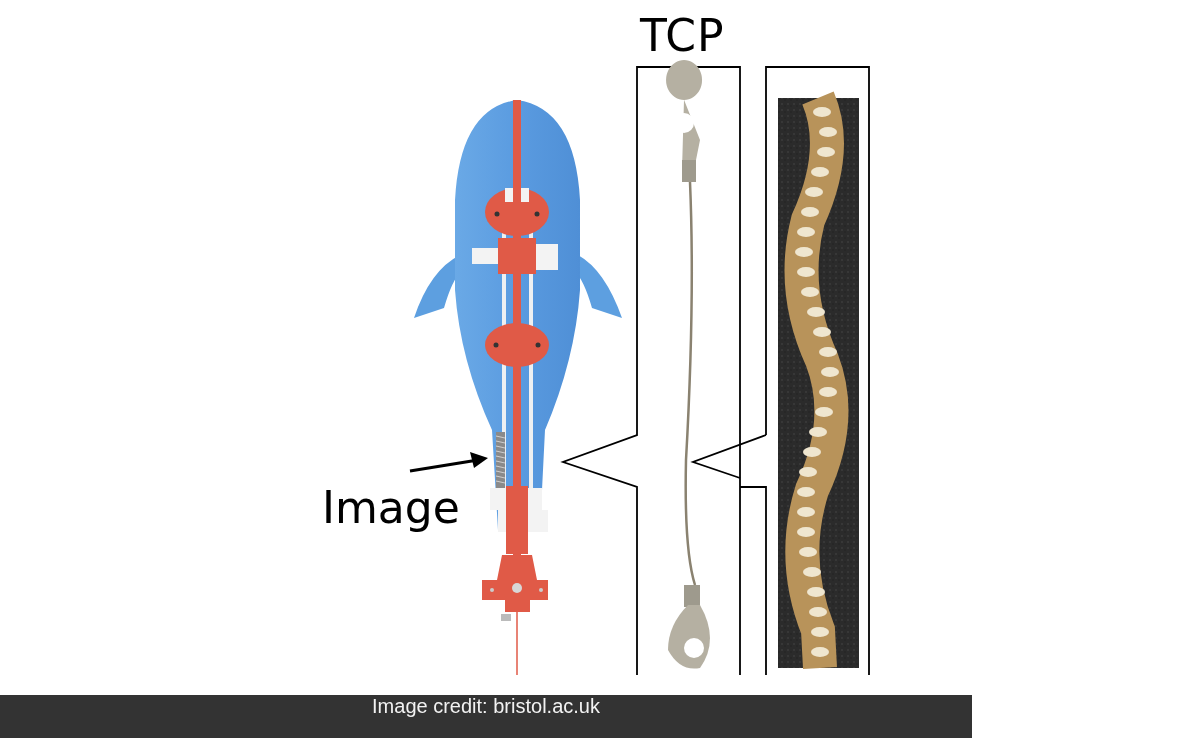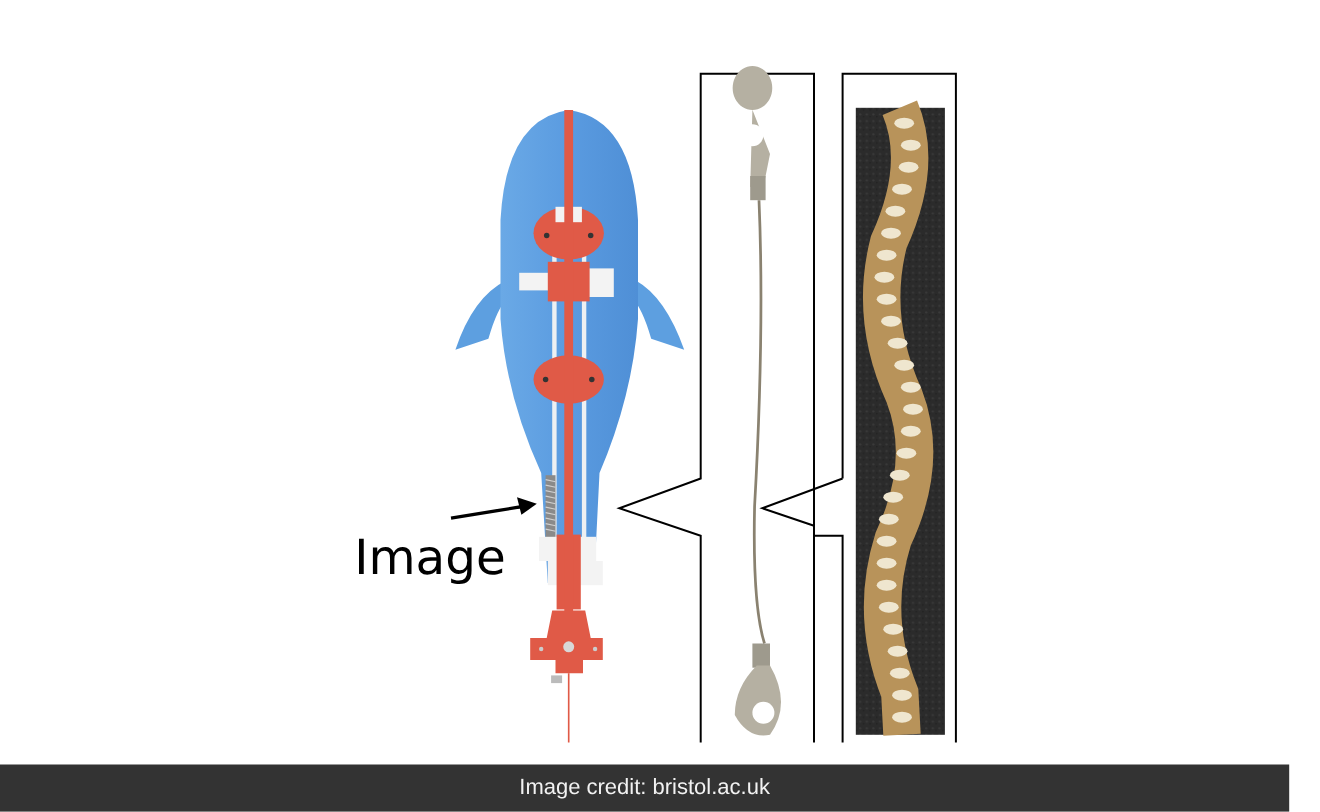--- a/index.html
+++ b/index.html
@@ -1,21 +1,21 @@
 <!DOCTYPE html>
 <html><head>
 <meta charset="utf-8">
 <style>
   html, body { margin:0; padding:0; }
   body { width:1200px; height:738px; background:#ffffff; position:relative; overflow:hidden; font-family:"DejaVu Sans", sans-serif; }
   .canvas { position:absolute; left:0; top:0; width:1200px; height:695px; }
   .label { position:absolute; color:#000; font-family:"DejaVu Sans", sans-serif; }
   .tcp-label { left:640px; top:10px; font-size:44px; letter-spacing:1px; }
   .spring-label { left:322px; top:482px; font-size:44px; }
-  .credit-bar { position:absolute; left:0; top:695px; width:1172px; height:43px; background:#333333; display:flex; align-items:center; justify-content:center; }
+  .credit-bar { position:absolute; left:0; top:695px; width:972px; height:43px; background:#333333; display:flex; align-items:flex-start; justify-content:center; }
   .credit-text { color:#f2f2f2; font-family:"Liberation Sans", sans-serif; font-size:20px; }
 </style>
 </head>
 <body>
 
 <div class="canvas">
   <svg width="1200" height="695" viewBox="0 0 1200 695">
     <defs>
       <linearGradient id="bodyGrad" x1="0" x2="1" y1="0" y2="0">
         <stop offset="0" stop-color="#6aa9e6"></stop>
@@ -141,18 +141,19 @@
             <ellipse cx="812" cy="572" rx="9" ry="5"></ellipse>
           <ellipse cx="816" cy="592" rx="9" ry="5"></ellipse>
             <ellipse cx="818" cy="612" rx="9" ry="5"></ellipse>
           <ellipse cx="820" cy="632" rx="9" ry="5"></ellipse>
             <ellipse cx="820" cy="652" rx="9" ry="5"></ellipse>
         </g>
       </g>
     </g>
   </svg>
 
+  <div class="label tcp-label">TCP</div>
   <div class="label spring-label">Image</div>
 </div>
 
 <div class="credit-bar">
   <span class="credit-text">Image credit: bristol.ac.uk</span>
 </div>
 
 </body></html>

